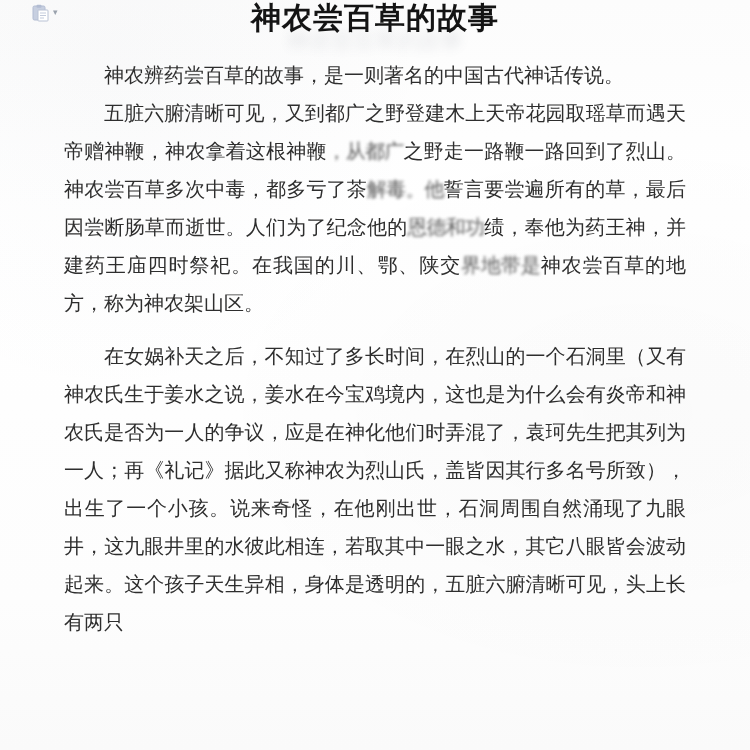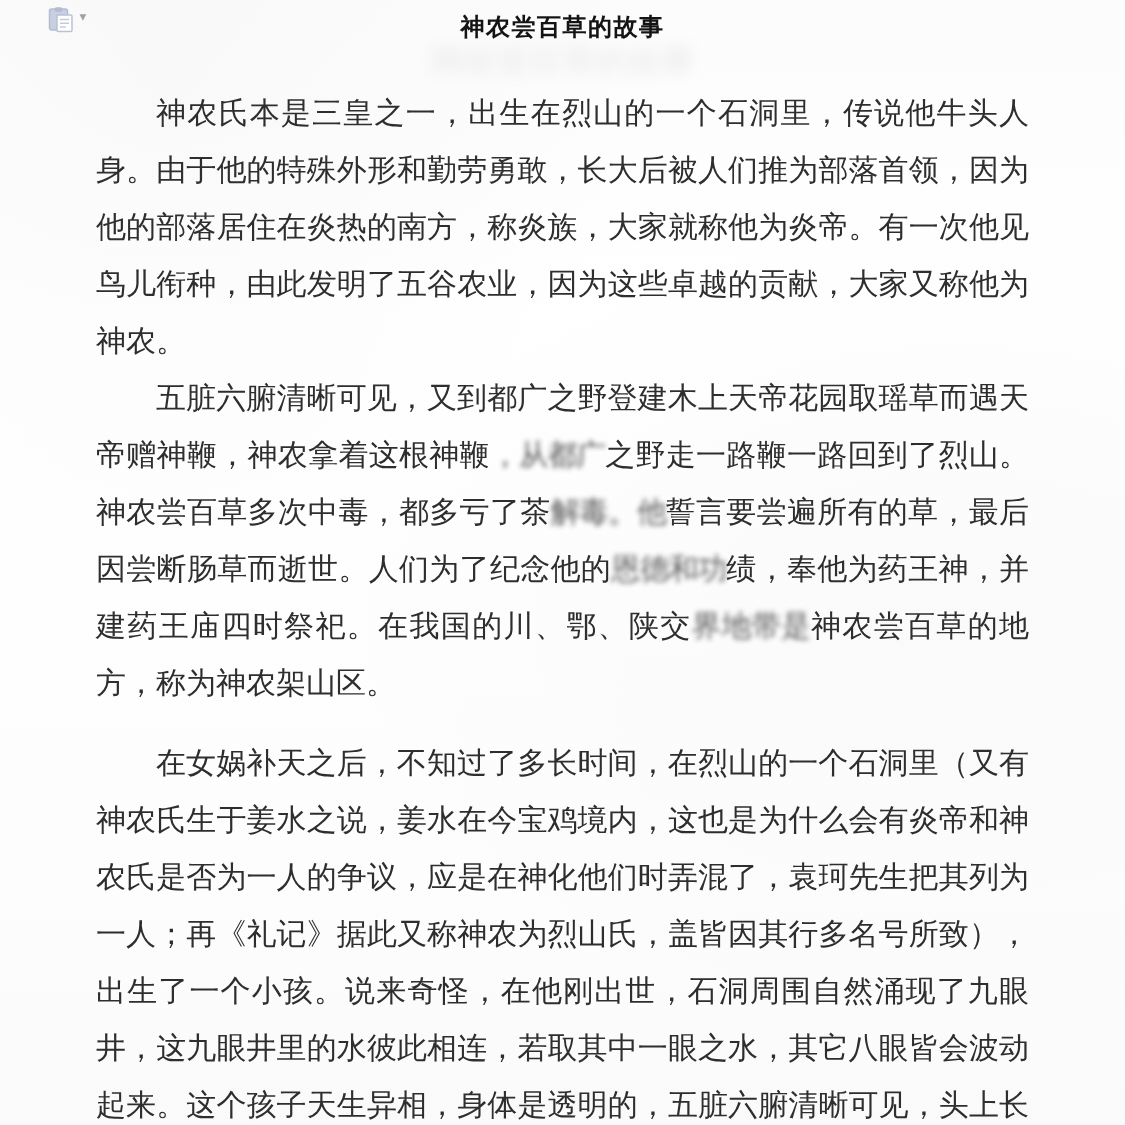--- a/index.html
+++ b/index.html
@@ -39,21 +39,21 @@
 
   
   .doc {
     position: relative;
     padding: 2px 64px 0 64px;
     color: #2e2e2e;
   }
   .doc-title {
     position: relative;
     text-align: center;
-    font-size: 16px;
+    font-size: 30px;
     font-weight: bold;
     color: #141414;
     line-height: 32px;
     margin: 0 0 22px 0;
     letter-spacing: 1px;
   }
   .title-ghost {
     position: absolute;
     left: 0;
     right: 0;
@@ -98,19 +98,19 @@
         <line x1="8" y1="14" x2="12" y2="14" stroke="#c3cbdb" stroke-width="1"></line>
       </svg>
     </span>
     <span class="caret">▾</span>
   </div>
 
   <div class="doc">
     <div class="title-ghost">神农尝百草的故事</div>
     <h1 class="doc-title">神农尝百草的故事</h1>
     <div id="paragraphs">
-        <p><span>神农氏本是三皇之一，出生在烈山的一个石洞里，传说他牛头人身。由于他的特殊外形和勤劳勇敢，长大后被人们推为部落首领，因为他的部落居住在炎热的南方，称炎族，大家就称他为炎帝。有一次他见鸟儿衔种，由此发明了五谷农业，因为这些卓越的贡献，大家又称他为神农。</span></p>
+        <p><span>神农辨药尝百草的故事，是一则著名的中国古代神话传说。</span></p>
         <p><span>五脏六腑清晰可见，又到都广之野登建木上天帝花园取瑶草而遇天帝赠神鞭，神农拿着这根神鞭</span><span class="seg-blur">，从都广</span><span>之野走一路鞭一路回到了烈山。神农尝百草多次中毒，都多亏了茶</span><span class="seg-blur">解毒。他</span><span>誓言要尝遍所有的草，最后因尝断肠草而逝世。人们为了纪念他的</span><span class="seg-blur">恩德和功</span><span>绩，奉他为药王神，并建药王庙四时祭祀。在我国的川、鄂、陕交</span><span class="seg-blur">界地带是</span><span>神农尝百草的地方，称为神农架山区。</span></p>
         <p class="gap-before"><span>在女娲补天之后，不知过了多长时间，在烈山的一个石洞里（又有神农氏生于姜水之说，姜水在今宝鸡境内，这也是为什么会有炎帝和神农氏是否为一人的争议，应是在神化他们时弄混了，袁珂先生把其列为一人；再《礼记》据此又称神农为烈山氏，盖皆因其行多名号所致），出生了一个小孩。说来奇怪，在他刚出世，石洞周围自然涌现了九眼井，这九眼井里的水彼此相连，若取其中一眼之水，其它八眼皆会波动起来。这个孩子天生异相，身体是透明的，五脏六腑清晰可见，头上长有两只</span></p>
       </div>
   </div>
 
 </div>
 
 </body></html>

